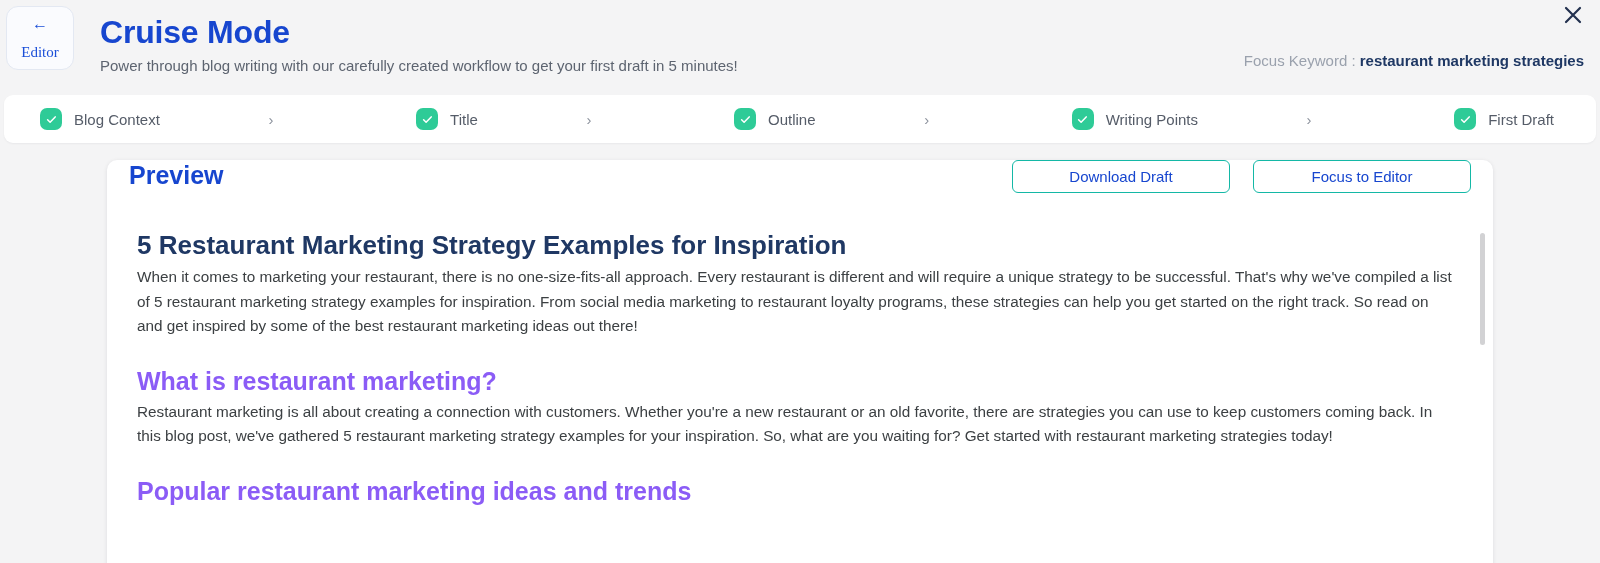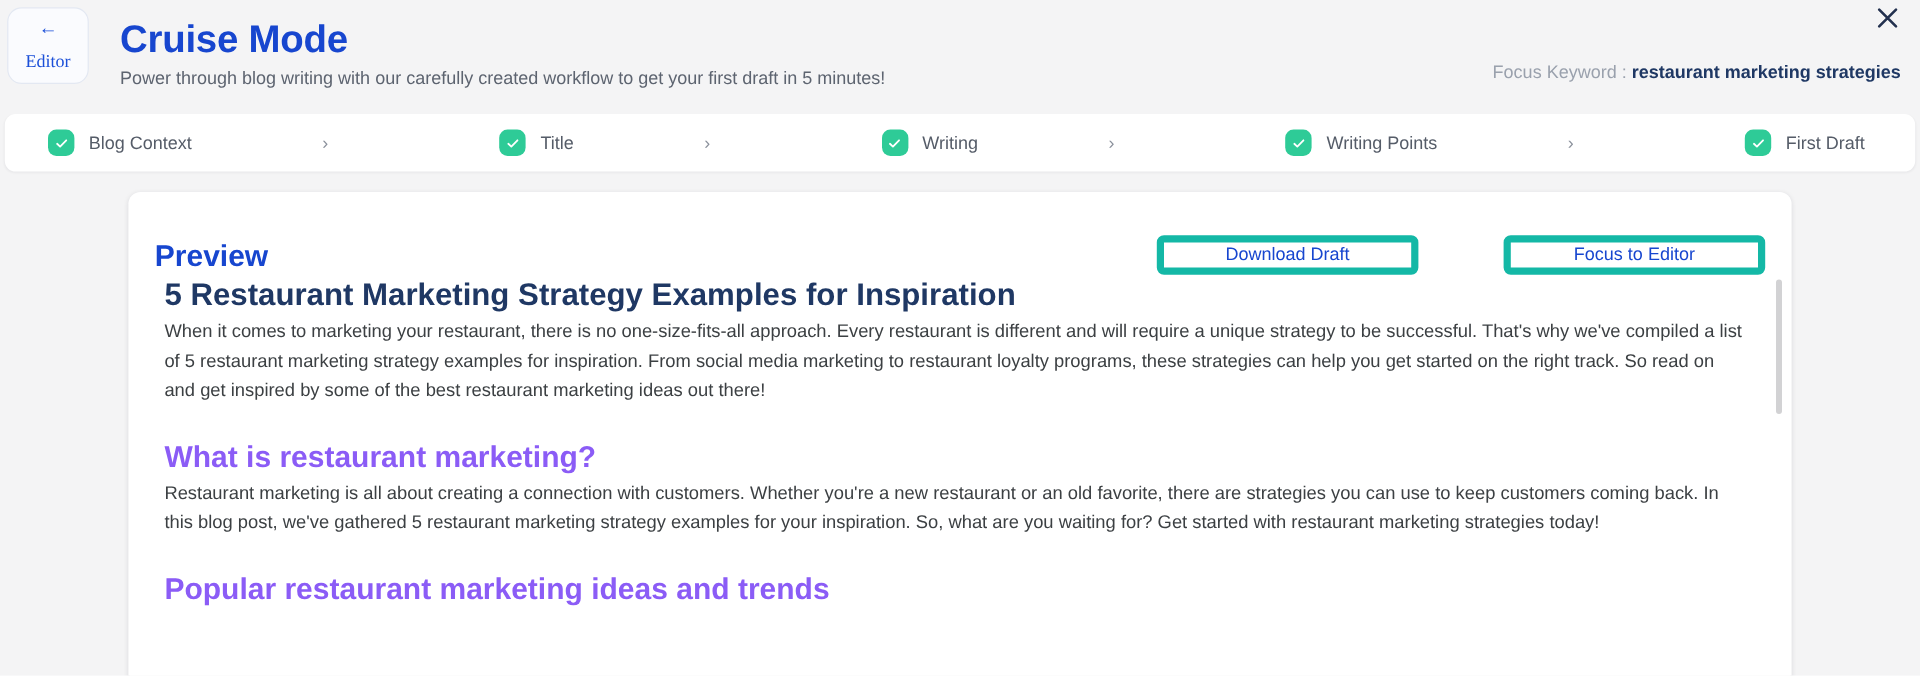--- a/index.html
+++ b/index.html
@@ -150,36 +150,35 @@
     border-radius: 10px 10px 0 0;
     box-shadow: 0 1px 4px rgba(16,24,40,0.10);
     box-sizing: border-box;
     padding: 0 0 0 0;
     overflow: hidden;
     position: relative;
   }
   .preview-head {
     height: 69px;
     display: flex;
-    align-items: flex-end;
+    align-items: flex-start;
     padding: 0 22px 0 22px;
     box-sizing: border-box;
-    gap: 48px;
   }
   .preview-title {
     color: #1746cf;
     font-size: 25px;
     font-weight: bold;
     line-height: 30px;
     flex: 1 1 auto;
   }
   .pv-btn {
     height: 33px;
     min-width: 218px;
-    border: 6px solid #14b8a6;
+    border: 1px solid #14b8a6;
     border-radius: 6px;
     background: #ffffff;
     color: #1746cf;
     font-size: 15px;
     font-family: "Liberation Sans", sans-serif;
     cursor: pointer;
     padding: 0 19px;
     box-sizing: border-box;
   }
   .pv-btn + .pv-btn { margin-left: 23px; }
@@ -278,21 +277,21 @@
     <span class="step-label">Title</span>
   </div>
   <div class="step-sep">›</div>
 
   <div class="step">
     <span class="check-badge">
       <svg width="13" height="13" viewBox="0 0 13 13">
           <path d="M2.6 6.8 L5.1 9.2 L10.2 3.9" stroke="#ffffff" stroke-width="1.5" fill="none" stroke-linecap="round" stroke-linejoin="round"></path>
         </svg>
     </span>
-    <span class="step-label">Writing</span>
+    <span class="step-label">Outline</span>
   </div>
   <div class="step-sep">›</div>
 
   <div class="step">
     <span class="check-badge">
       <svg width="13" height="13" viewBox="0 0 13 13">
           <path d="M2.6 6.8 L5.1 9.2 L10.2 3.9" stroke="#ffffff" stroke-width="1.5" fill="none" stroke-linecap="round" stroke-linejoin="round"></path>
         </svg>
     </span>
     <span class="step-label">Writing Points</span>

